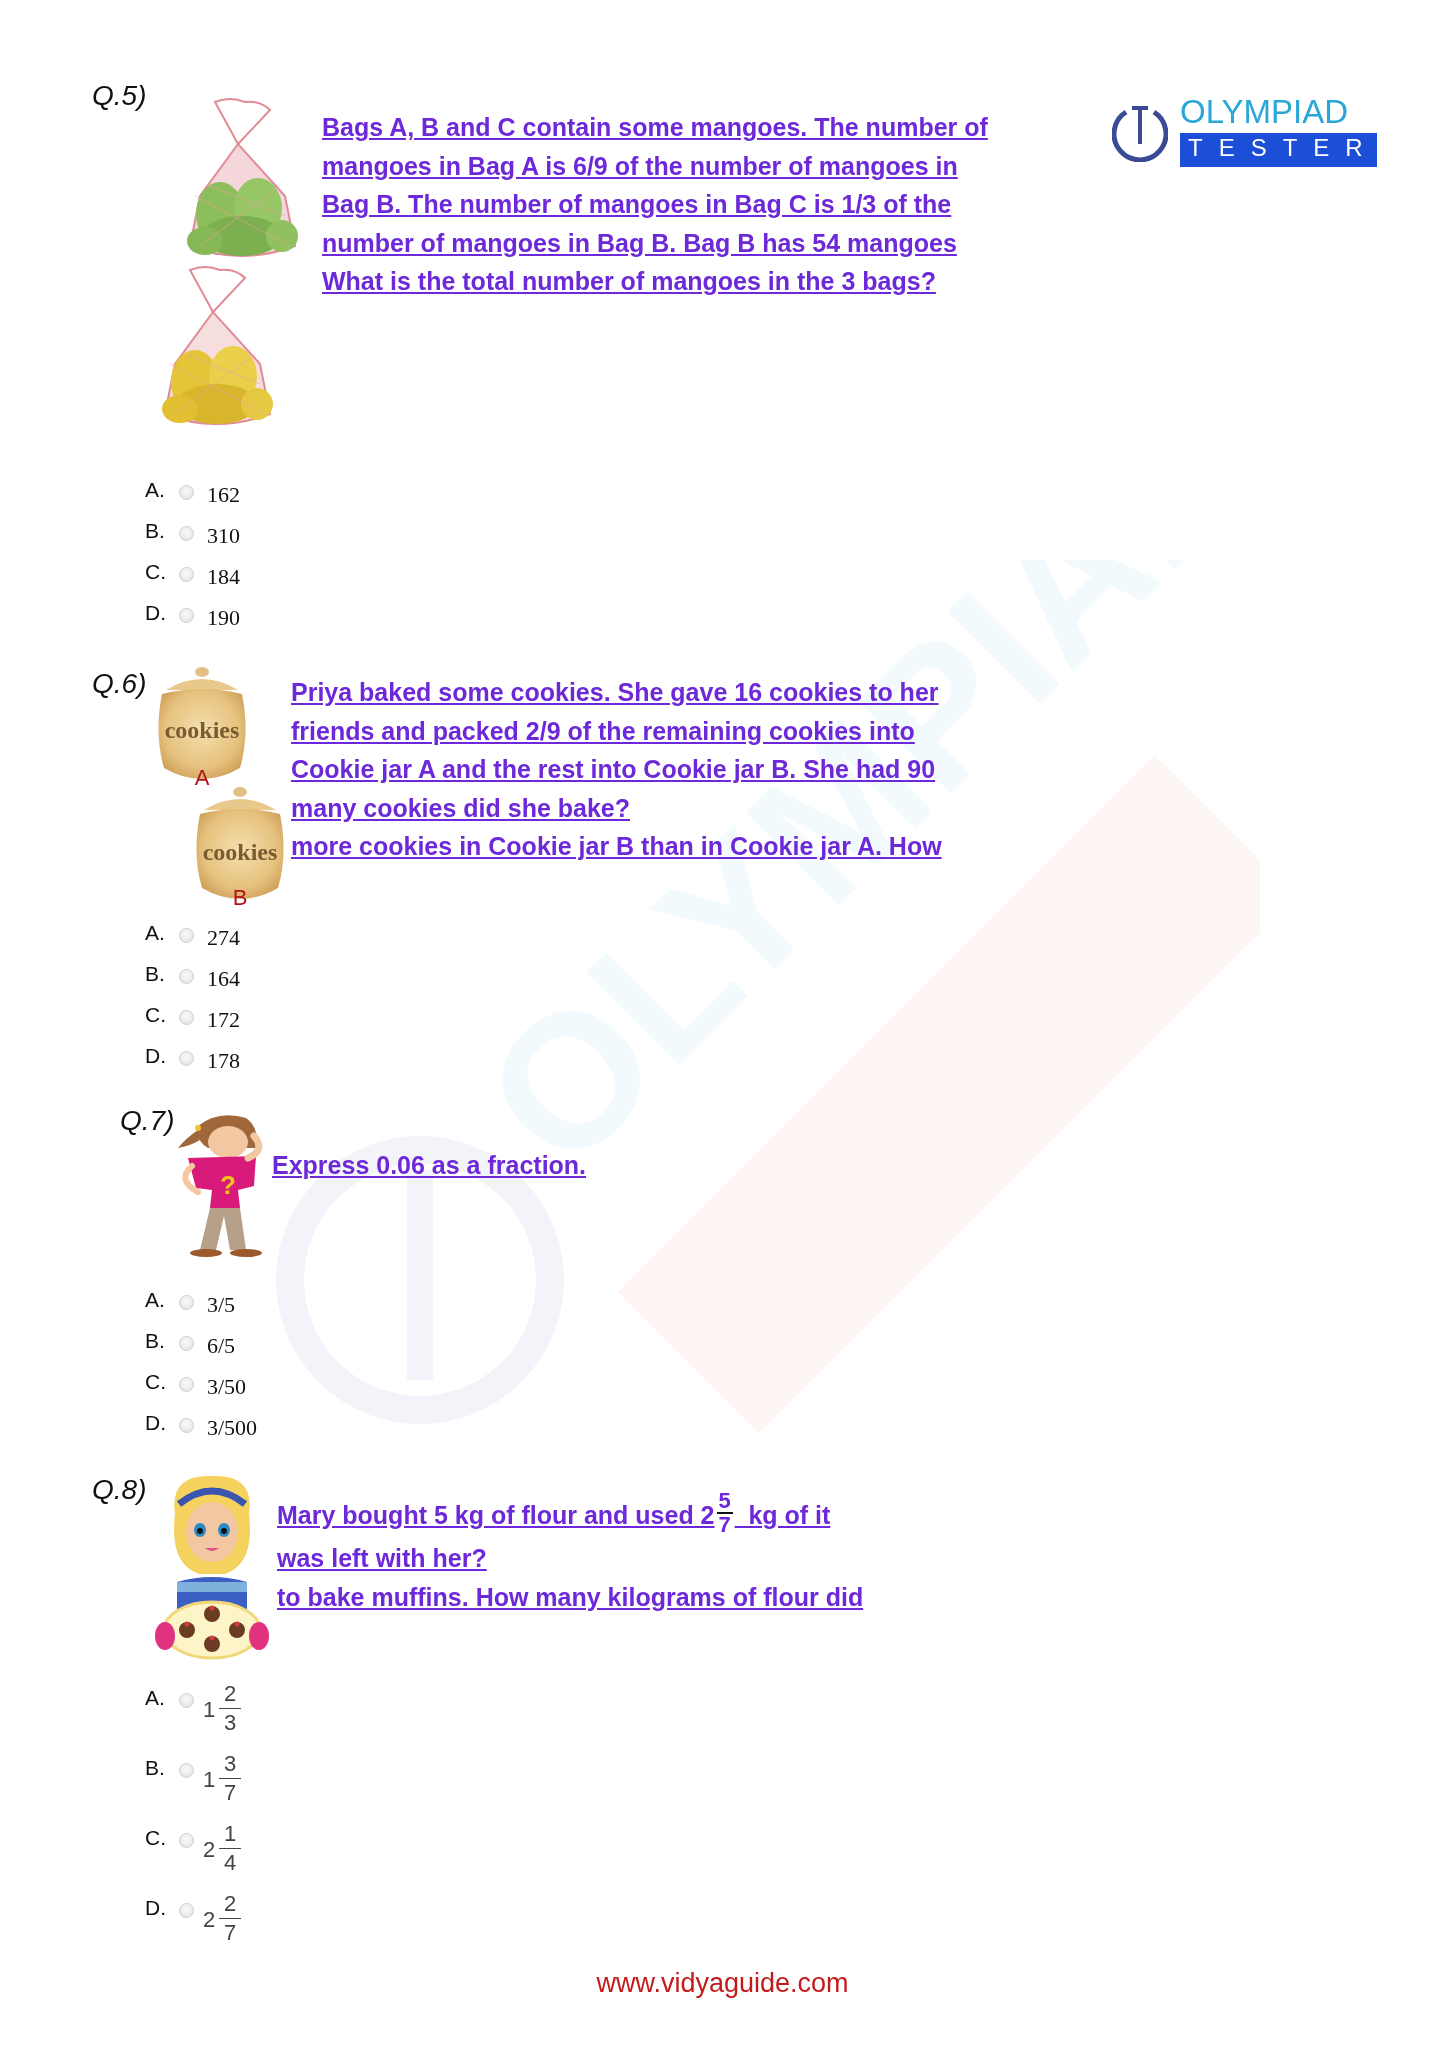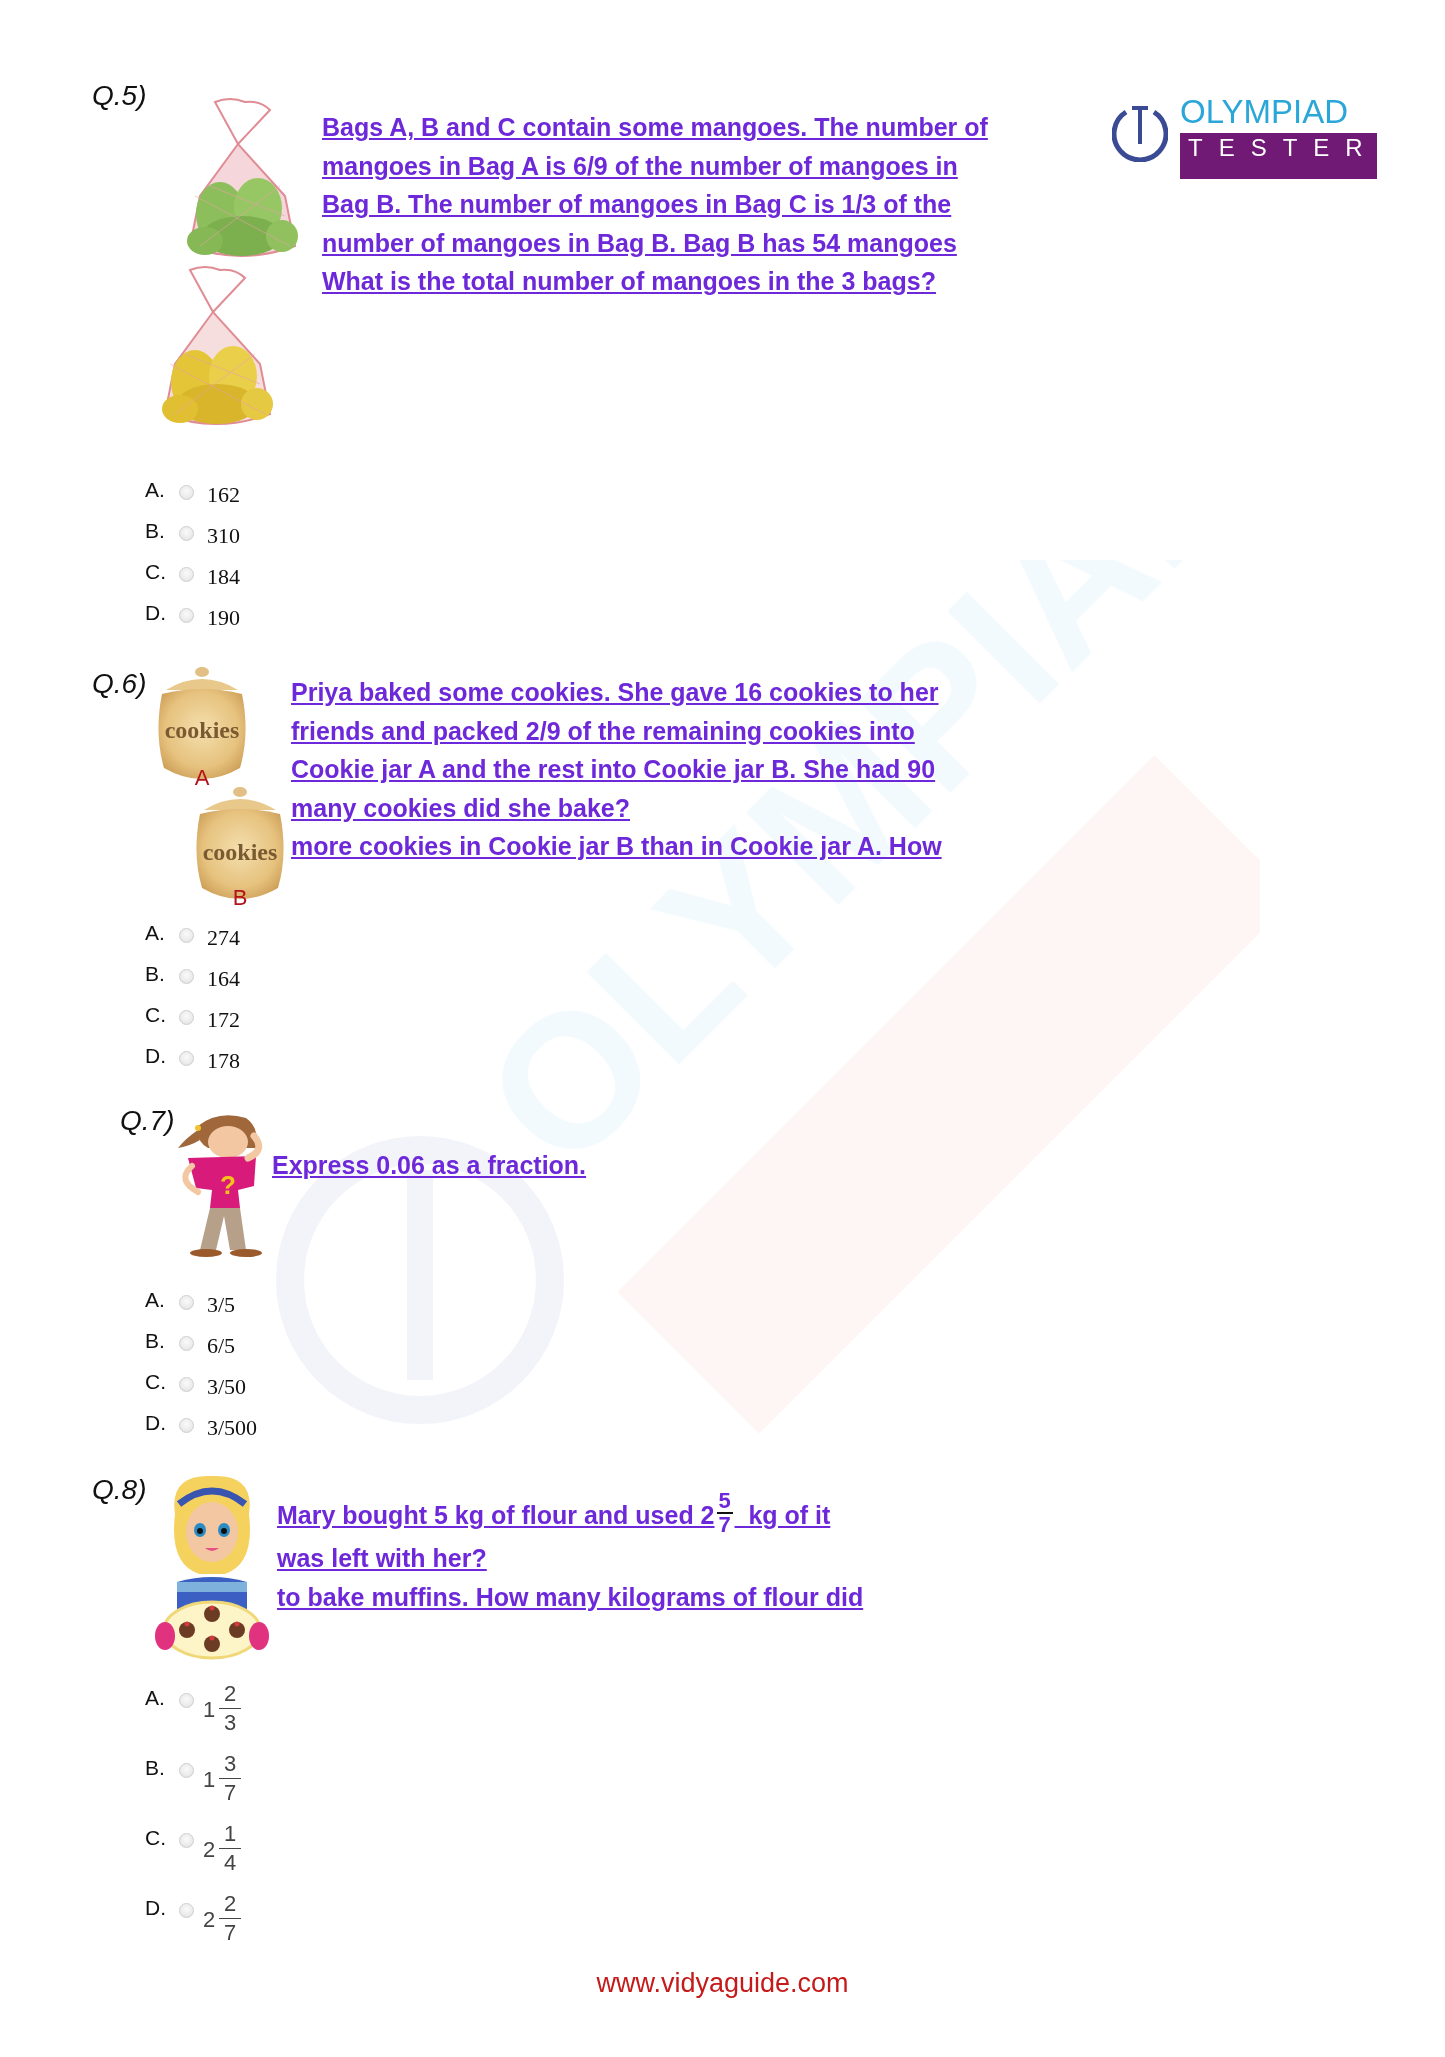--- a/index.html
+++ b/index.html
@@ -8,21 +8,21 @@
 
   
   .watermark { position: absolute; left: 260px; top: 560px; width: 1000px; height: 900px; pointer-events: none; }
 
   
   .logo { position: absolute; left: 1112px; top: 96px; width: 270px; height: 72px; }
   .logo-icon { position: absolute; left: 0; top: 4px; width: 56px; height: 62px; }
   .logo-word { position: absolute; left: 68px; top: 0px; width: 200px; height: 32px;
     font-family: "Liberation Sans", sans-serif; font-size: 33px; line-height: 32px; color: #2aa7d8;
     letter-spacing: 0px; white-space: nowrap; }
-  .logo-bar { position: absolute; left: 68px; top: 37px; width: 197px; height: 46px; background: #701a75;
+  .logo-bar { position: absolute; left: 68px; top: 37px; width: 197px; height: 34px; background: #1d4ed8;
     color: #fff; font-family: "Liberation Sans", sans-serif; font-size: 24px; line-height: 30px;
     letter-spacing: 16px; text-indent: 8px; white-space: nowrap; overflow: hidden; }
 
   
   .qlabel { position: absolute; font-family: "Liberation Sans", sans-serif; font-style: italic;
     font-size: 28px; color: #111; }
 
   
   .qtext { position: absolute; font-family: "Liberation Sans", sans-serif; font-weight: bold;
     font-size: 25px; color: #6d28d9; line-height: 38.5px; text-decoration: underline; }

